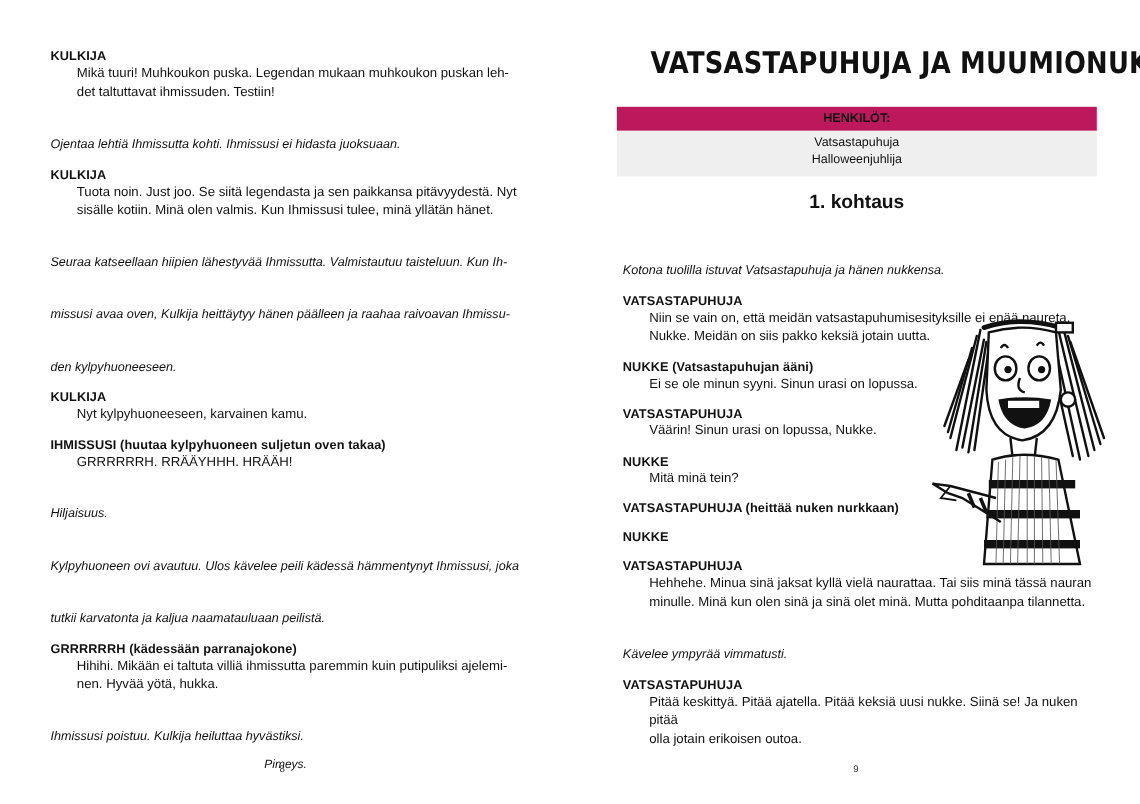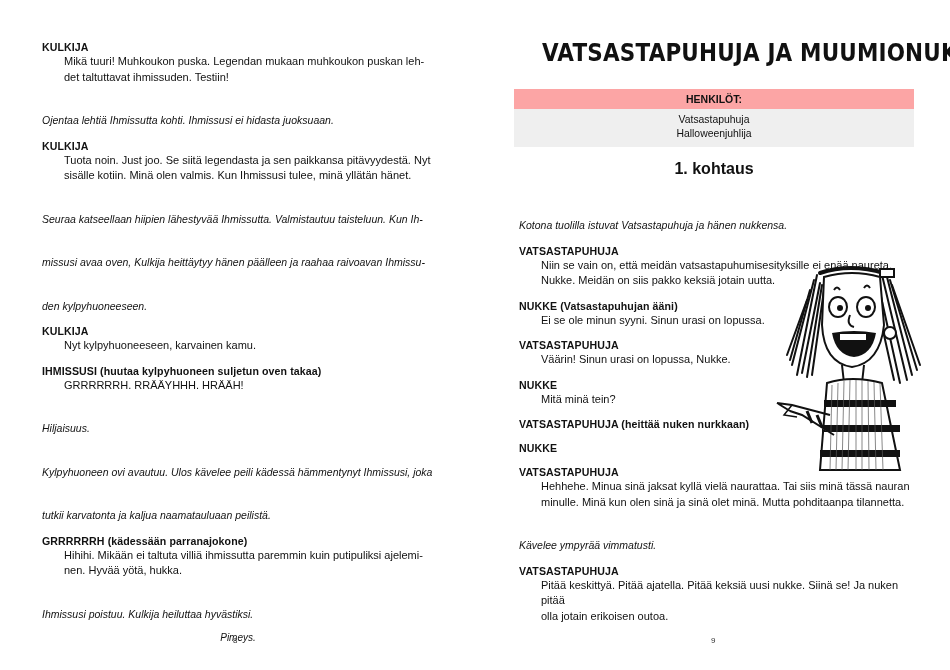--- a/index.html
+++ b/index.html
@@ -10,21 +10,21 @@
   .col-left { position: absolute; left: 42px; top: 40px; width: 392px; }
   .col-right { position: absolute; left: 519px; top: 40px; width: 396px; }
   .speaker { font-weight: bold; font-size: 10.6px; line-height: 14px; letter-spacing: 0.1px; }
   .line { font-size: 11px; line-height: 15.5px; padding-left: 22px; }
   .stage { font-style: italic; font-size: 10.5px; line-height: 15.5px; margin-top: 28px; }
   .block { margin-bottom: 10px; }
   .center-stage { text-align: center; font-style: italic; font-size: 10px; }
   .page-number { position: absolute; top: 636px; font-size: 8px; color: #333; }
   .title { position: absolute; left: 514px; top: 38px; width: 400px; text-align: center; font-size: 25px; font-weight: bold; letter-spacing: 0.2px; font-family: "DejaVu Sans", sans-serif; transform: scaleX(0.86); transform-origin: center; white-space: nowrap; }
   .cast-box { position: absolute; left: 514px; top: 89px; width: 400px; }
-  .cast-head { background: #fca5a5; text-align: center; font-weight: bold; font-size: 10.5px; height: 20px; line-height: 20px; }
+  .cast-head { background: #be185d; text-align: center; font-weight: bold; font-size: 10.5px; height: 20px; line-height: 20px; }
   .cast-body { background: #efefef; text-align: center; font-size: 10.4px; line-height: 14px; padding: 4px 0 6px 0; }
   .scene { position: absolute; left: 514px; top: 160px; width: 400px; text-align: center; font-weight: bold; font-size: 16px; }
   .illustration { position: absolute; left: 772px; top: 255px; width: 155px; height: 225px; }
 </style>
 </head>
 <body>
 
 <div class="page page-left">
   <div class="col-left">
     <div class="block">

